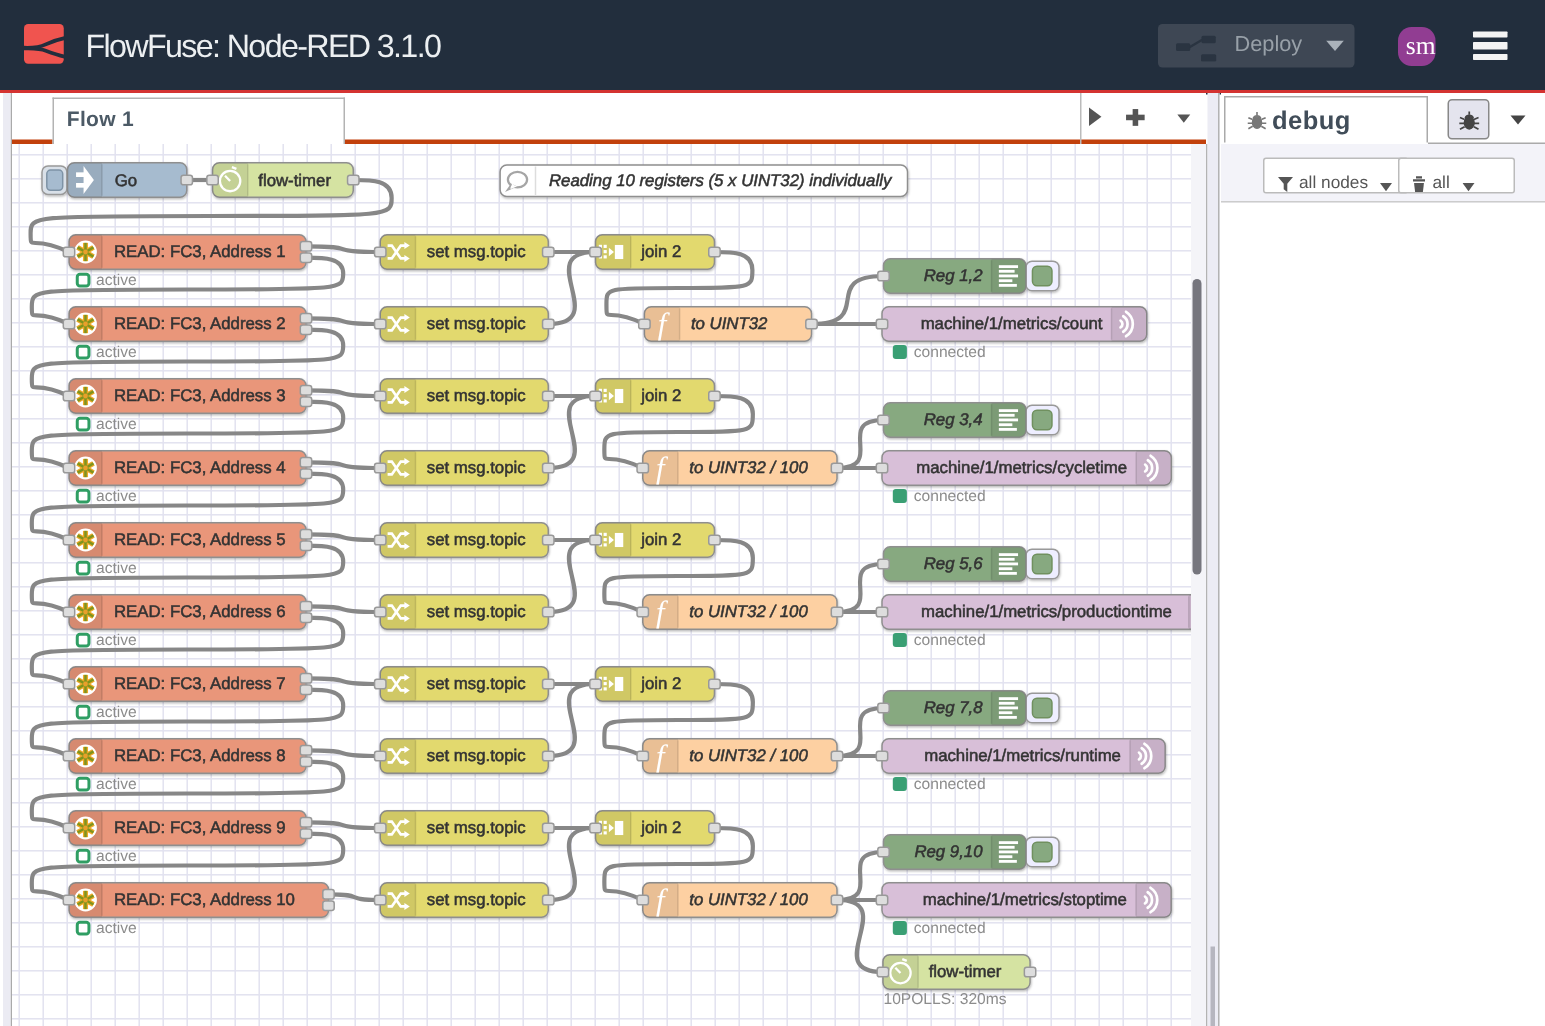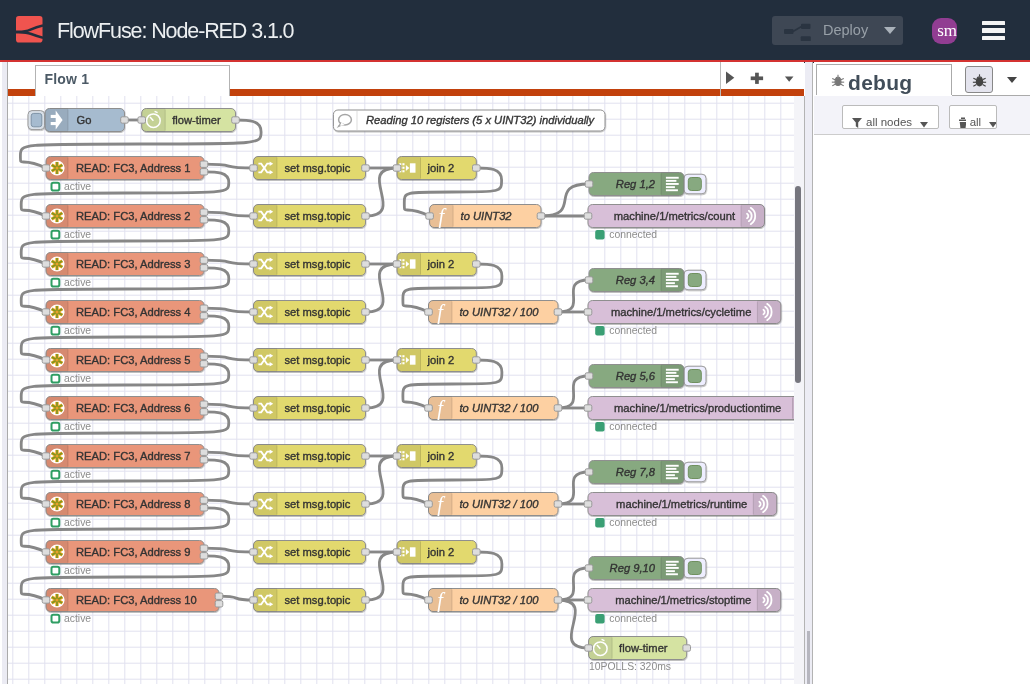--- a/index.html
+++ b/index.html
@@ -3,33 +3,33 @@
 *{margin:0;padding:0;box-sizing:border-box}
 body{width:1030px;height:684px;overflow:hidden;font-family:"Liberation Sans",sans-serif;position:relative;background:#fff}
 #header{position:absolute;left:0;top:0;width:1030px;height:63px;background:#222e3d}
 #redline{position:absolute;left:0;top:59.5px;width:1030px;height:2.5px;background:#d43331}
 #title{position:absolute;left:57px;top:18.5px;color:#eceff1;font-size:21.5px;letter-spacing:-1.1px}
 #logo{position:absolute;left:16px;top:16px;width:27px;height:27px}
 #deploy{position:absolute;left:772px;top:15.5px;width:131px;height:29px;background:#3e4754;border-radius:3px}
 #deploy .txt{position:absolute;left:51px;top:6px;font-size:14.5px;color:#98a0a8}
 #avatar{position:absolute;left:931.7px;top:17.5px;width:25.4px;height:26.6px;border-radius:9px;background:#913d92;color:#fff;font-family:"Liberation Serif",serif;font-size:17px;text-align:right;line-height:26px}
 .bar{position:absolute;left:982px;width:23.3px;height:4.5px;background:#f4f4f4;border-radius:0.5px}
-#tabbar{position:absolute;left:8px;top:62px;width:796px;height:34px;background:#fff;border-bottom:7px solid #c2410c}
+#tabbar{position:absolute;left:8px;top:62px;width:796px;height:34px;background:#fff;border-bottom:3px solid #c2410c}
 #flowtab{position:absolute;left:27px;top:2.5px;width:195px;height:31.5px;background:#fff;border:1px solid #b3b3b3;border-bottom:none;font-size:14px;color:#4c5a66;font-weight:700;padding:5.5px 0 0 8.5px;letter-spacing:0.2px}
 #tbicons{position:absolute;left:712px;top:0;width:84px;height:33.5px;border-left:1px solid #bbb}
 #palette{position:absolute;left:0;top:62px;width:8px;height:622px;background:#fff;border-right:1px solid #aaa}
 #palette .tr{position:absolute;left:2px;top:0;width:5px;height:622px;background:#ebebf3}
 #cwrap{position:absolute;left:8px;top:96px;width:786px;height:588px;background:#f97316}
 #vsb{position:absolute;left:794px;top:96px;width:11px;height:588px;background:#f4f4f8;border-right:1px solid #b3b3b3}
 #vsb .th{position:absolute;left:1px;top:90px;width:6px;height:197px;background:#76767e;border-radius:3px}
 #gutter{position:absolute;left:805px;top:62px;width:8px;height:622px;background:#ececf4;border-right:1px solid #b3b3b3}
 #gutter .th{position:absolute;left:2px;top:569px;width:3px;height:53px;background:#b6b6bf}
 #sidebar{position:absolute;left:814px;top:62px;width:216px;height:622px;background:#fff}
 #dbgtab{position:absolute;left:2px;top:2px;width:136px;height:31px;background:#fff;border:1px solid #aaa;border-bottom:none}
-#dbgtab span{position:absolute;left:31px;top:6px;font-size:21px;font-weight:700;color:#414d59;letter-spacing:0.3px}
+#dbgtab span{position:absolute;left:31px;top:6px;font-size:17px;font-weight:700;color:#414d59;letter-spacing:0.3px}
 #sbtabline{position:absolute;left:138px;top:33px;width:78px;height:1px;background:#aaa}
 #dbgbtn{position:absolute;left:151px;top:4px;width:28px;height:27px;background:#e4e4ee;border:1px solid #888;border-radius:3px}
 #sbtools{position:absolute;left:0;top:34px;width:216px;height:39px;background:#f3f3f9;border-bottom:1px solid #ccc}
 .sbbtn{position:absolute;top:9px;height:23.5px;background:#fff;border:1px solid #bbb;border-radius:2px;font-size:11.5px;color:#555;display:flex;align-items:flex-end;white-space:nowrap}
 svg{display:block}
 .w{fill:none;stroke:#878787;stroke-width:2.8}
 .p{fill:#ddd;stroke:#999;stroke-width:1}
 .lbl{font-family:"Liberation Sans",sans-serif;font-size:11.2px;fill:#333;stroke:#333;stroke-width:0.35;paint-order:stroke}
 .it{font-style:italic}
 .st{font-family:"Liberation Sans",sans-serif;font-size:10.4px;fill:#8c8c8c}
@@ -946,21 +946,21 @@
  <div id="sbtools">
   <div class="sbbtn" style="left:28px;width:97px">
         <svg width="10" height="10" style="margin:0 4px 0 9px">
           <path d="M0 0 h10 l-3.8 4.5 v5.5 l-2.4 -1.8 v-3.7 z" fill="#555"></path>
         </svg>
         <span>all nodes</span>
         <svg width="9" height="6" style="margin-left:8px">
           <path d="M0 0 h8 l-4 5.5 z" fill="#555"></path>
         </svg>
       </div>
-  <div class="sbbtn" style="left:135px;width:48px">
+  <div class="sbbtn" style="left:118px;width:78px">
         <svg width="10" height="11" style="margin:0 4px 0 8px">
           <g fill="#555">
             <rect x="1" y="2.5" width="8" height="1.5"></rect>
             <rect x="3" y="0.5" width="4" height="1.5"></rect>
             <path d="M1.7 5 h6.6 l-0.7 6 h-5.2 z"></path>
           </g>
         </svg>
         <span>all</span>
         <svg width="9" height="6" style="margin-left:8px">
           <path d="M0 0 h8 l-4 5.5 z" fill="#555"></path>

